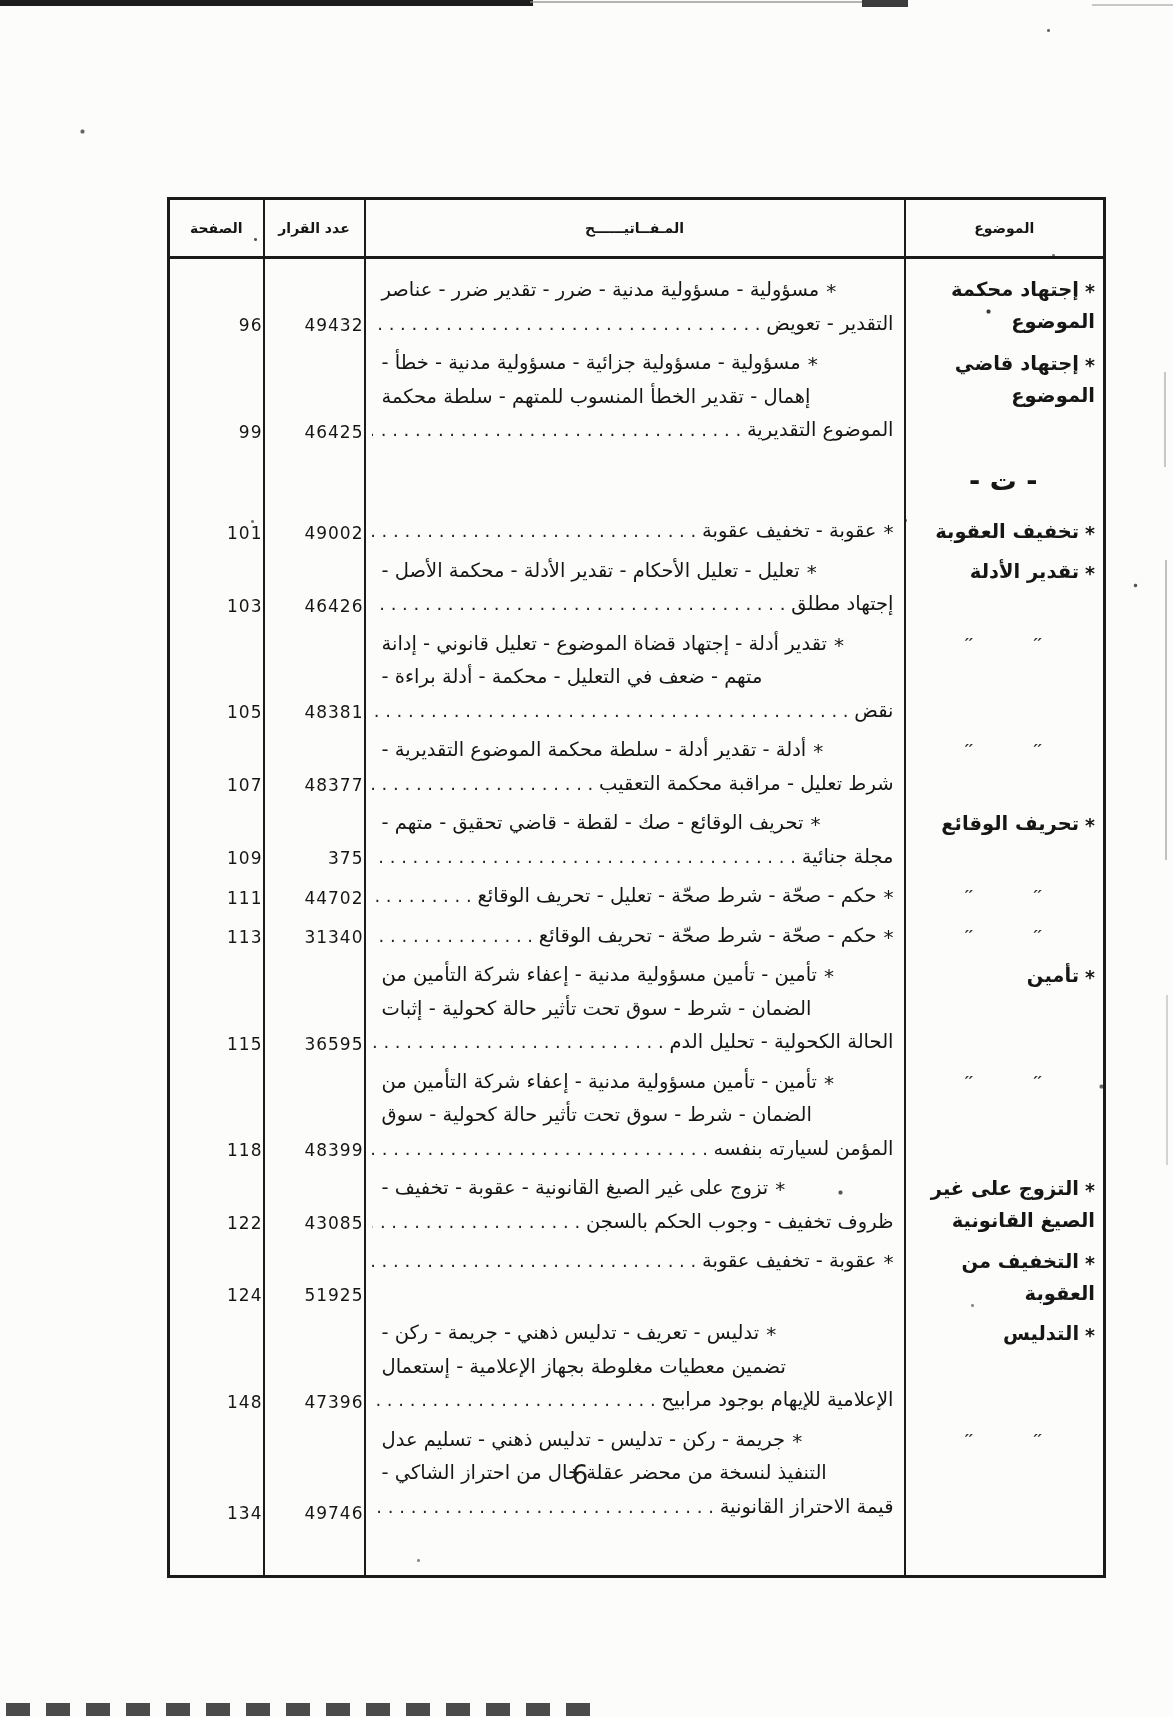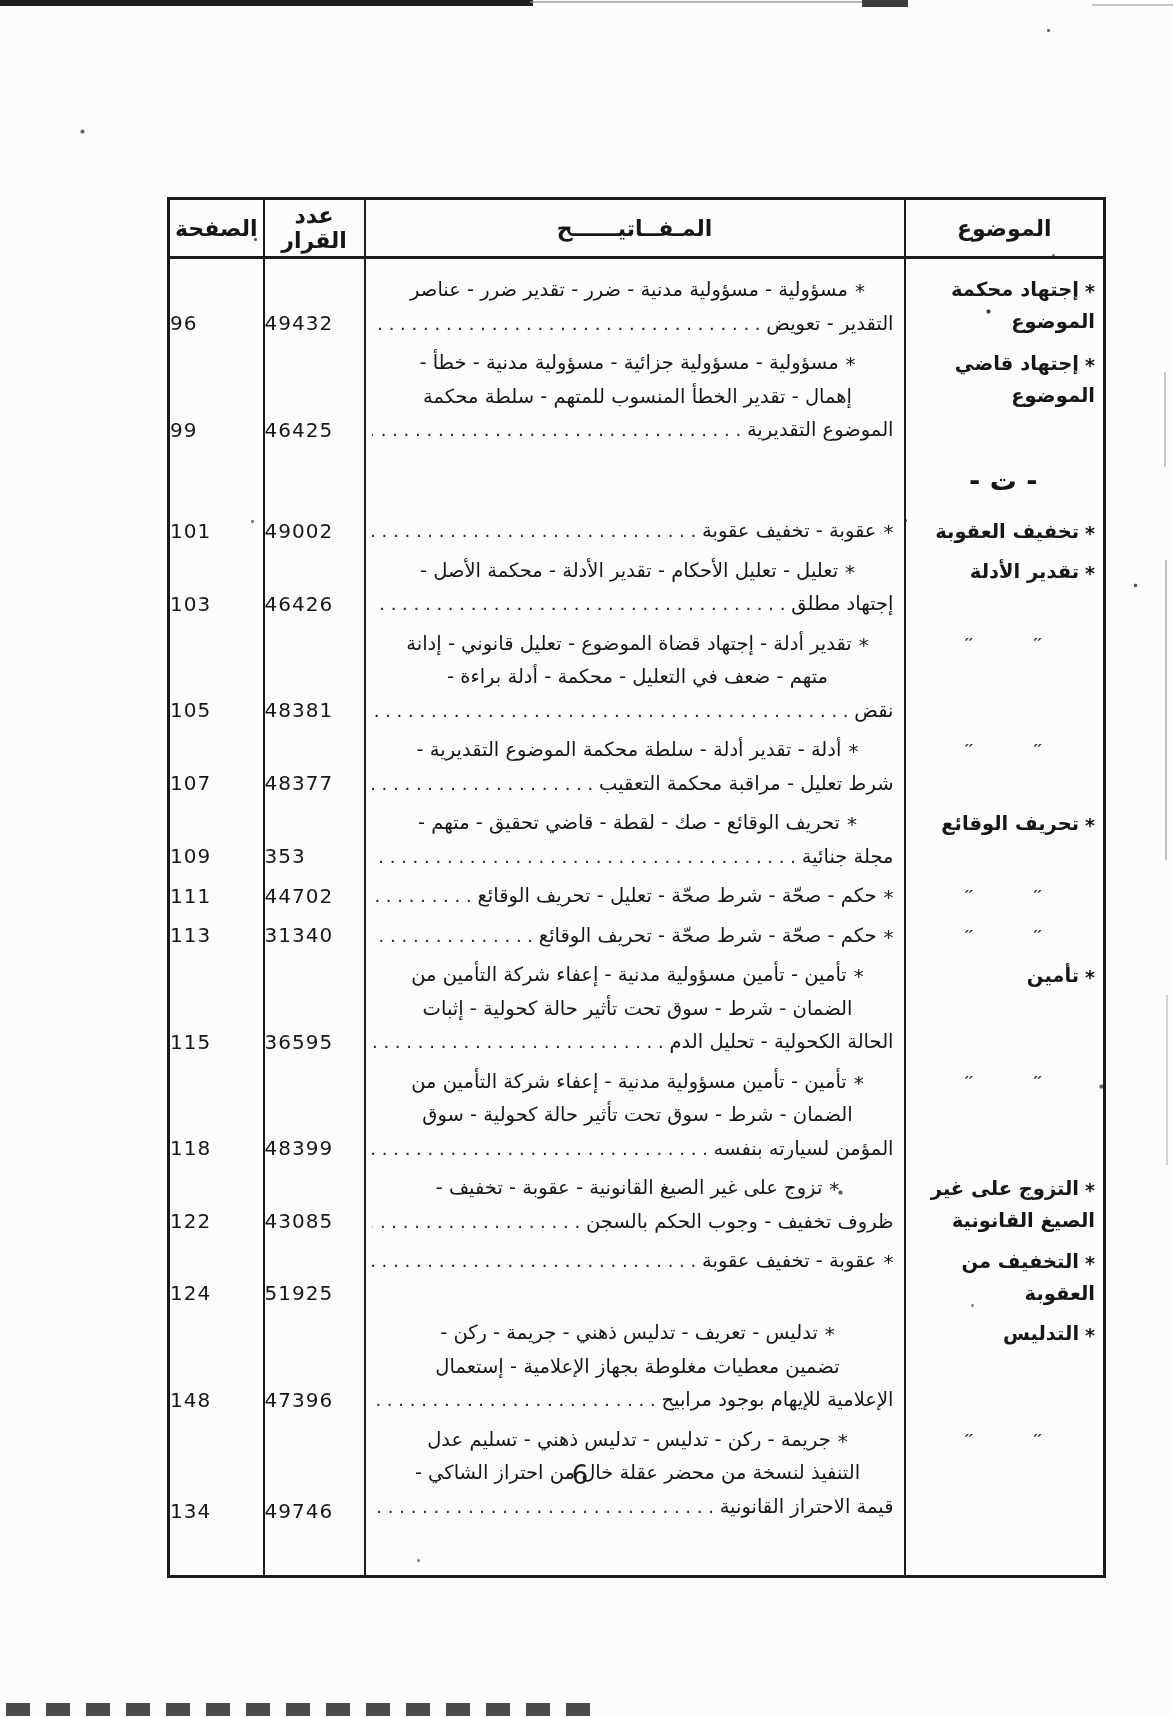--- a/index.html
+++ b/index.html
@@ -33,38 +33,38 @@
   }
   
   .toc-wrap{position:absolute;left:167px;top:197px;}
   table.toc{
     width:936px;border-collapse:collapse;table-layout:fixed;direction:rtl;
     border:3px solid #1b1b1b;
   }
   col.c-subject{width:200px;} col.c-keys{width:540px;}
   col.c-decision{width:101px;} col.c-page{width:95px;}
   .toc th{
-    border-bottom:3px solid #1b1b1b;height:56px;font-size:22px;font-weight:bold;
+    border-bottom:3px solid #1b1b1b;height:56px;font-size:14px;font-weight:bold;
     text-align:center;vertical-align:middle;padding:0;letter-spacing:0;
   }
   .toc th.b-sub, .toc td.b-sub{border-left:2px solid #1b1b1b;}
   .toc th.b-num, .toc td.b-num{border-left:2px solid #1b1b1b;border-right:2px solid #1b1b1b;margin-top:8px;}
   .toc td{vertical-align:top;padding:0;}
   .toc tbody tr:first-child td{padding-top:14px;}
   td.cell-keys{padding:4px 10px 2px 6px;}
   .kline{
-    direction:rtl;text-align:center;white-space:nowrap;overflow:hidden;
+    direction:rtl;text-align:left;white-space:nowrap;overflow:hidden;
     font-size:19.5px;line-height:33.5px;height:33.5px;
     padding-left:10px;
   }
   .kstar{display:inline-block;margin-left:7px;font-size:20px;transform:translateY(2px);}
   .dots{letter-spacing:4.5px;font-size:18px;color:#242424;}
   td.cell-page, td.cell-decision{
-    vertical-align:bottom;text-align:left;direction:ltr;
-    font-size:20px;padding-bottom:7px;letter-spacing:1px;
+    vertical-align:bottom;text-align:right;direction:ltr;
+    font-size:17px;padding-bottom:7px;letter-spacing:1px;
   }
   td.cell-subject{padding:5px 8px 2px 6px;}
   .subject-label{
     direction:rtl;text-align:right;font-size:19.5px;font-weight:bold;
     line-height:32px;
   }
   .subject-label .sstar{display:inline-block;margin-left:6px;font-size:19px;transform:translateY(2px);}
   .ditto-row{
     display:flex;flex-direction:row;justify-content:center;gap:58px;
     margin-top:4px;font-size:15px;font-weight:bold;color:#2a2a2a;
@@ -195,21 +195,21 @@
             <td class="cell-page">107</td>
           </tr>
           <tr>
             <td class="cell-subject b-sub">
               <div class="subject-label"><span class="sstar">*</span>تحريف الوقائع</div>
             </td>
             <td class="cell-keys">
               <div class="kline"><span class="kstar">*</span>تحريف الوقائع - صك - لقطة - قاضي تحقيق - متهم -</div>
               <div class="kline">مجلة جنائية<span class="dots"> . . . . . . . . . . . . . . . . . . . . . . . . . . . . . . . . . . . . . . . . . . . . . . . . . . . . . . . . . . . .</span></div>
             </td>
-            <td class="cell-decision b-num">353</td>
+            <td class="cell-decision b-num">375</td>
             <td class="cell-page">109</td>
           </tr>
           <tr>
             <td class="cell-subject b-sub">
               <div class="ditto-row">
                 <span>״</span>
                 <span>״</span>
               </div>
             </td>
             <td class="cell-keys">

